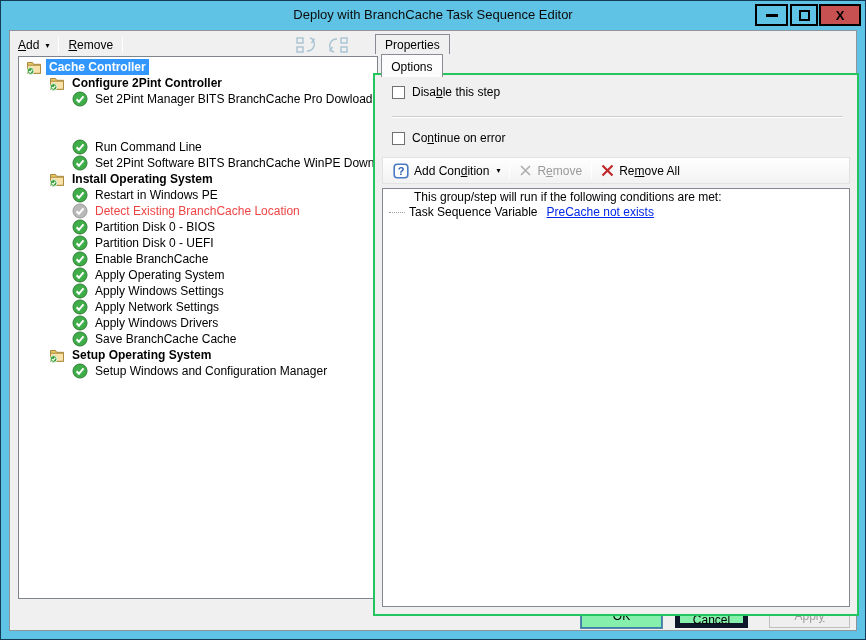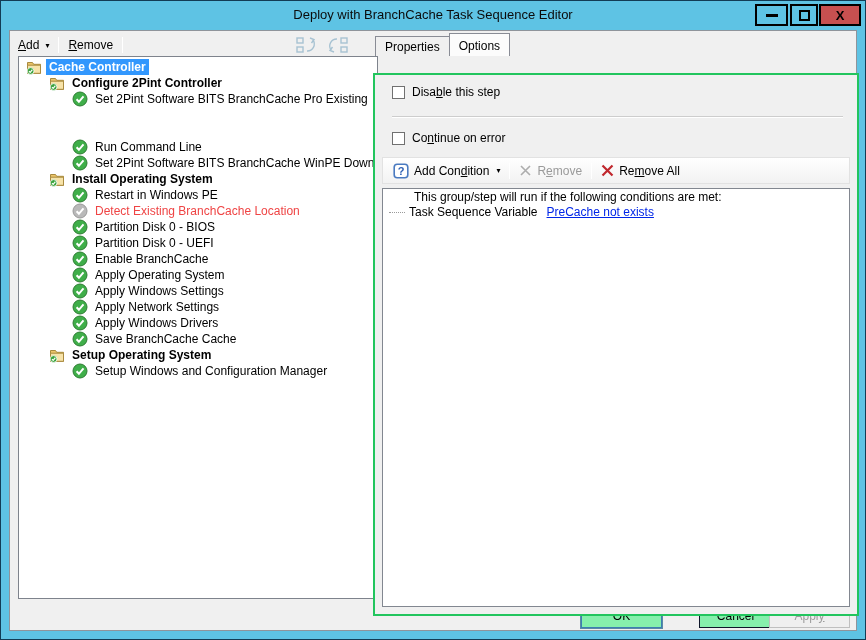--- a/index.html
+++ b/index.html
@@ -35,21 +35,21 @@
   .tree { position:absolute; left:8px; top:25px; width:360px; height:543px; background:#fff; border:1px solid #7e838c; overflow:hidden; padding-top:2px; }
   .trow { height:16px; line-height:16px; white-space:nowrap; display:flex; align-items:center; }
   .ticon { width:16px; height:16px; margin-right:4px; flex:0 0 16px; }
   .ticon svg { display:block; }
   .tlabel { padding:0 3px; }
   .trow.group .tlabel { font-weight:bold; }
   .trow.selected .tlabel { background:#3297fd; color:#fff; }
   .trow.disabled .tlabel { color:#ef4444; }
 
   
-  .tabs { position:absolute; left:365px; top:3px; height:22px; display:flex; align-items:flex-end; }
+  .tabs { position:absolute; left:365px; top:3px; height:22px; display:flex; align-items:center;flex-direction:column; }
   .tab { border:1px solid #898c95; border-bottom:none; background:#f0f0f0; padding:3px 9px 3px; height:20px; color:#000; }
   .tab.active { background:#fcfcfc; height:23px; position:relative; z-index:3; padding-top:5px; margin-left:-1px; }
   .tabpage { position:absolute; left:363px; top:42px; width:486px; height:543px; background:#f0f0f0; border:2px solid #22c55e; z-index:1; }
 
   .checkline { position:absolute; display:flex; align-items:center; gap:7px; }
   .cb { width:13px; height:13px; background:#fff; border:1px solid #707070; display:inline-block; }
   .hsep { position:absolute; left:17px; right:14px; height:2px; border-top:1px solid #cdcdcd; border-bottom:1px solid #fff; }
 
   
   .condbar { position:absolute; left:7px; right:7px; top:82px; height:27px; border:1px solid #e2e2e2;
@@ -64,21 +64,21 @@
   .condlist { position:absolute; left:7px; right:7px; top:113px; bottom:7px; background:#fff; border:1px solid #828790; padding-top:1px; }
   .cond-header { padding-left:31px; height:15px; line-height:15px; }
   .cond-row { display:flex; align-items:center; height:15px; line-height:15px; }
   .dotline { width:16px; border-top:1px dotted #9a9a9a; margin:0 4px 0 6px; }
   .cond-type { margin-right:9px; }
   .cond-link { color:#0026e8; text-decoration:underline; }
 
   
   .footer-btn { position:absolute; top:574px; height:23px; text-align:center; line-height:20px; background:#86efac; border:1px solid #707070; }
   .btn-ok { left:571px; width:81px; border:1px solid #3c7fb1; outline:1px solid #5a88a5; }
-  .btn-cancel { left:689px; width:73px; border:1px solid #0f172a; }
+  .btn-cancel { left:665px; width:73px; border:5px solid #0f172a; }
   .btn-apply { left:759px; width:81px; background:#efefef; border:1px solid #bfbfbf; color:#9d9d9d; }
 </style>
 </head>
 <body>
 
 <div class="frame">
 
   <div class="titlebar">
     <div class="title">Deploy with BranchCache Task Sequence Editor</div>
     <div class="winbtn btn-min">
@@ -148,21 +148,21 @@
           </span>
           <span class="tlabel">Configure 2Pint Controller</span>
         </div>
         <div class="trow" style="padding-left: 53px;">
           <span class="ticon">
             <svg width="16" height="16" viewBox="0 0 16 16">
               <circle cx="8" cy="8" r="7" fill="#3fae49" stroke="#2e7d33"></circle>
               <path d="M4.6 8.3 l2.3 2.5 4.6-5.5" stroke="#fff" stroke-width="2" fill="none"></path>
             </svg>
           </span>
-          <span class="tlabel">Set 2Pint Software BITS BranchCache Pro Existing</span>
+          <span class="tlabel">Set 2Pint Manager BITS BranchCache Pro Dowload</span>
         </div>
         <div class="trow" style="padding-left: 53px; margin-top: 32px;">
           <span class="ticon">
             <svg width="16" height="16" viewBox="0 0 16 16">
               <circle cx="8" cy="8" r="7" fill="#3fae49" stroke="#2e7d33"></circle>
               <path d="M4.6 8.3 l2.3 2.5 4.6-5.5" stroke="#fff" stroke-width="2" fill="none"></path>
             </svg>
           </span>
           <span class="tlabel">Run Command Line</span>
         </div>

